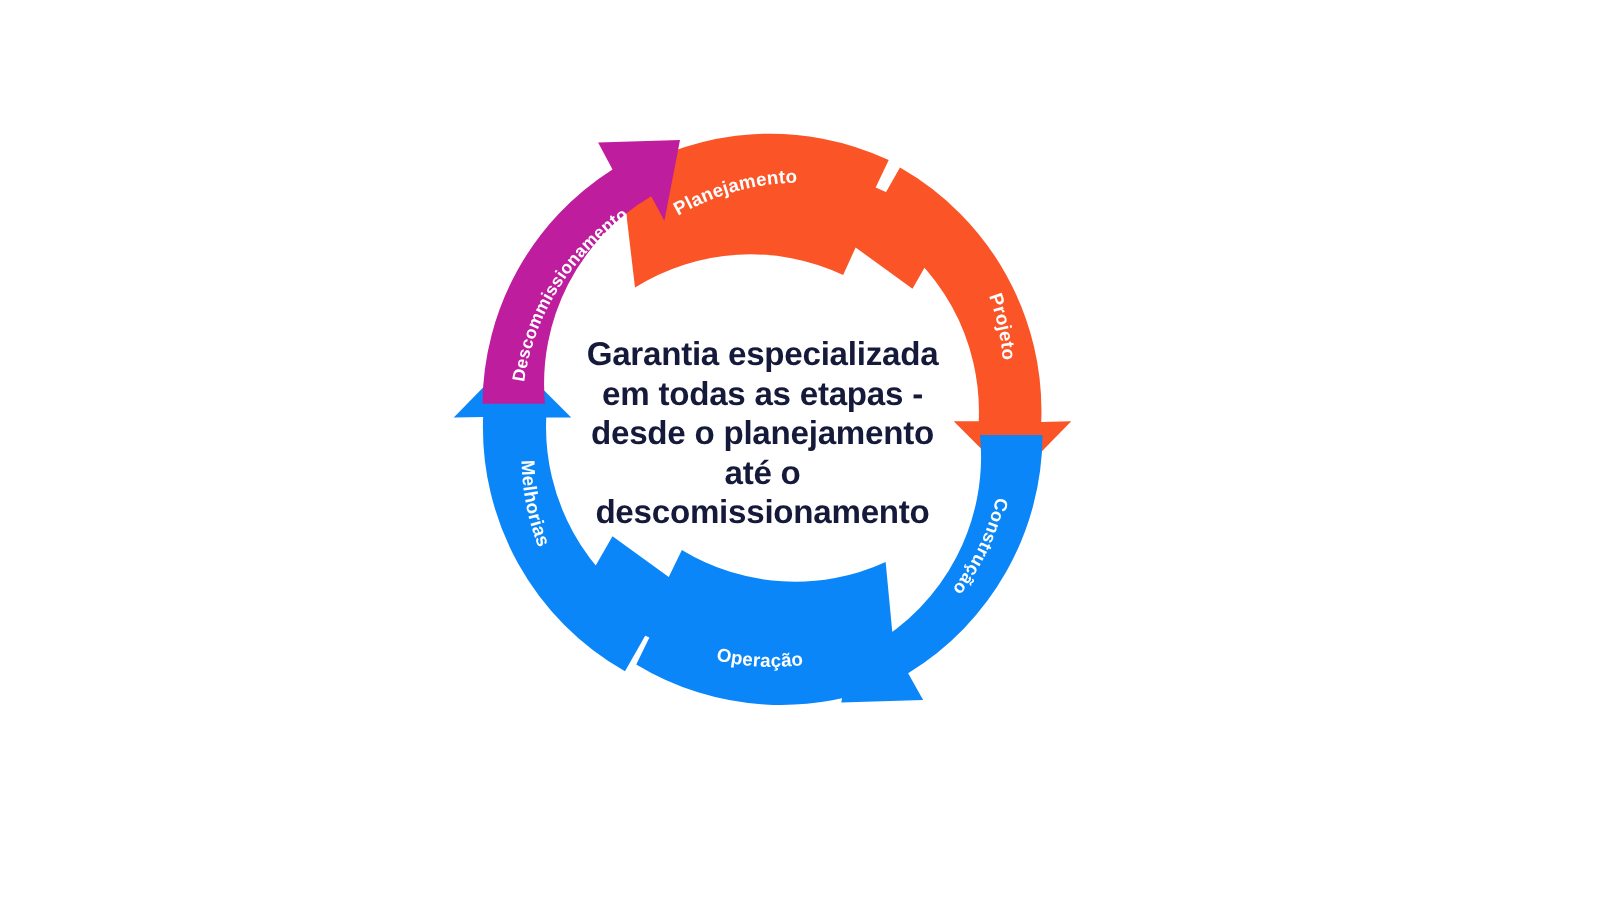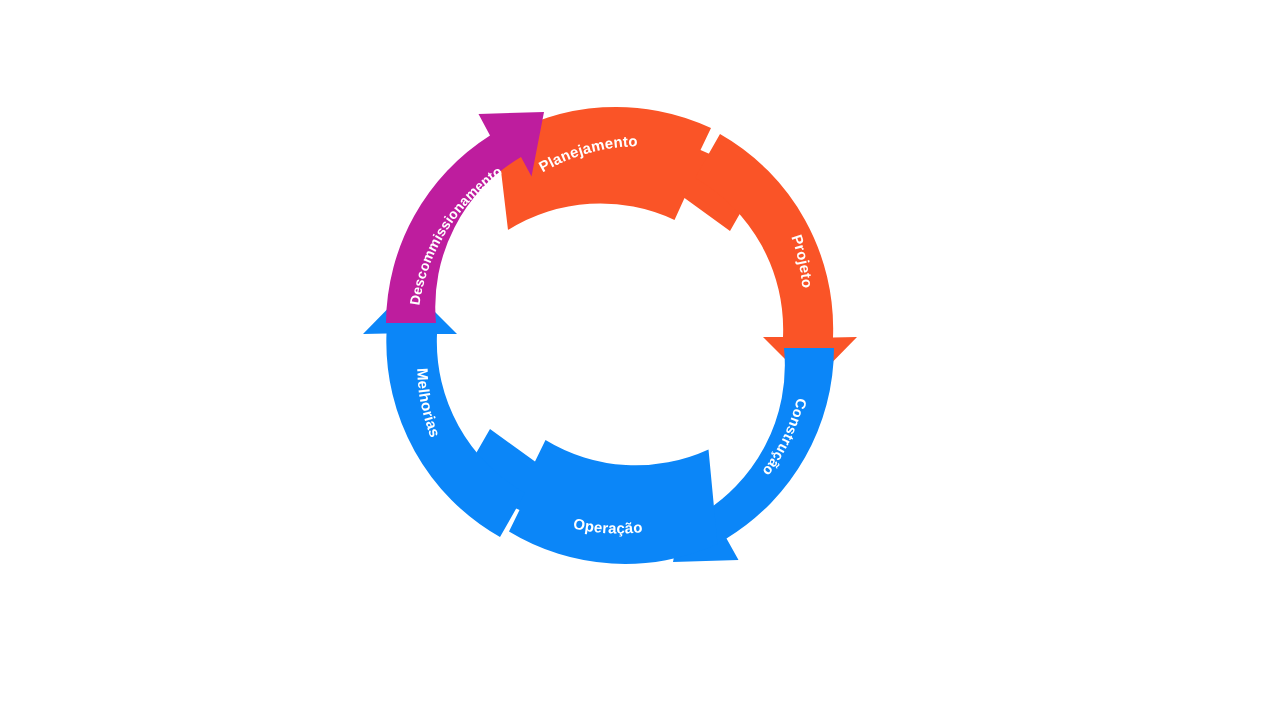--- a/index.html
+++ b/index.html
@@ -142,14 +142,19 @@
                A 174,174 0 0 0 436.0,323.0
                Z"></path>
       <path id="path-descom" fill="none" stroke="none" d="M 418,316 A 192,192 0 0 1 512,168"></path>
       <text class="seg-label" fill="#FFFFFF" style="font-size: 14px;">
         <textPath href="#path-descom" startOffset="50%" text-anchor="middle">Descommissionamento</textPath>
       </text>
     </g>
 
   </svg>
 
+  <div class="center-text">Garantia especializada
+em todas as etapas -
+desde o planejamento
+até o
+descomissionamento</div>
 
 </div>
 
 </body></html>

